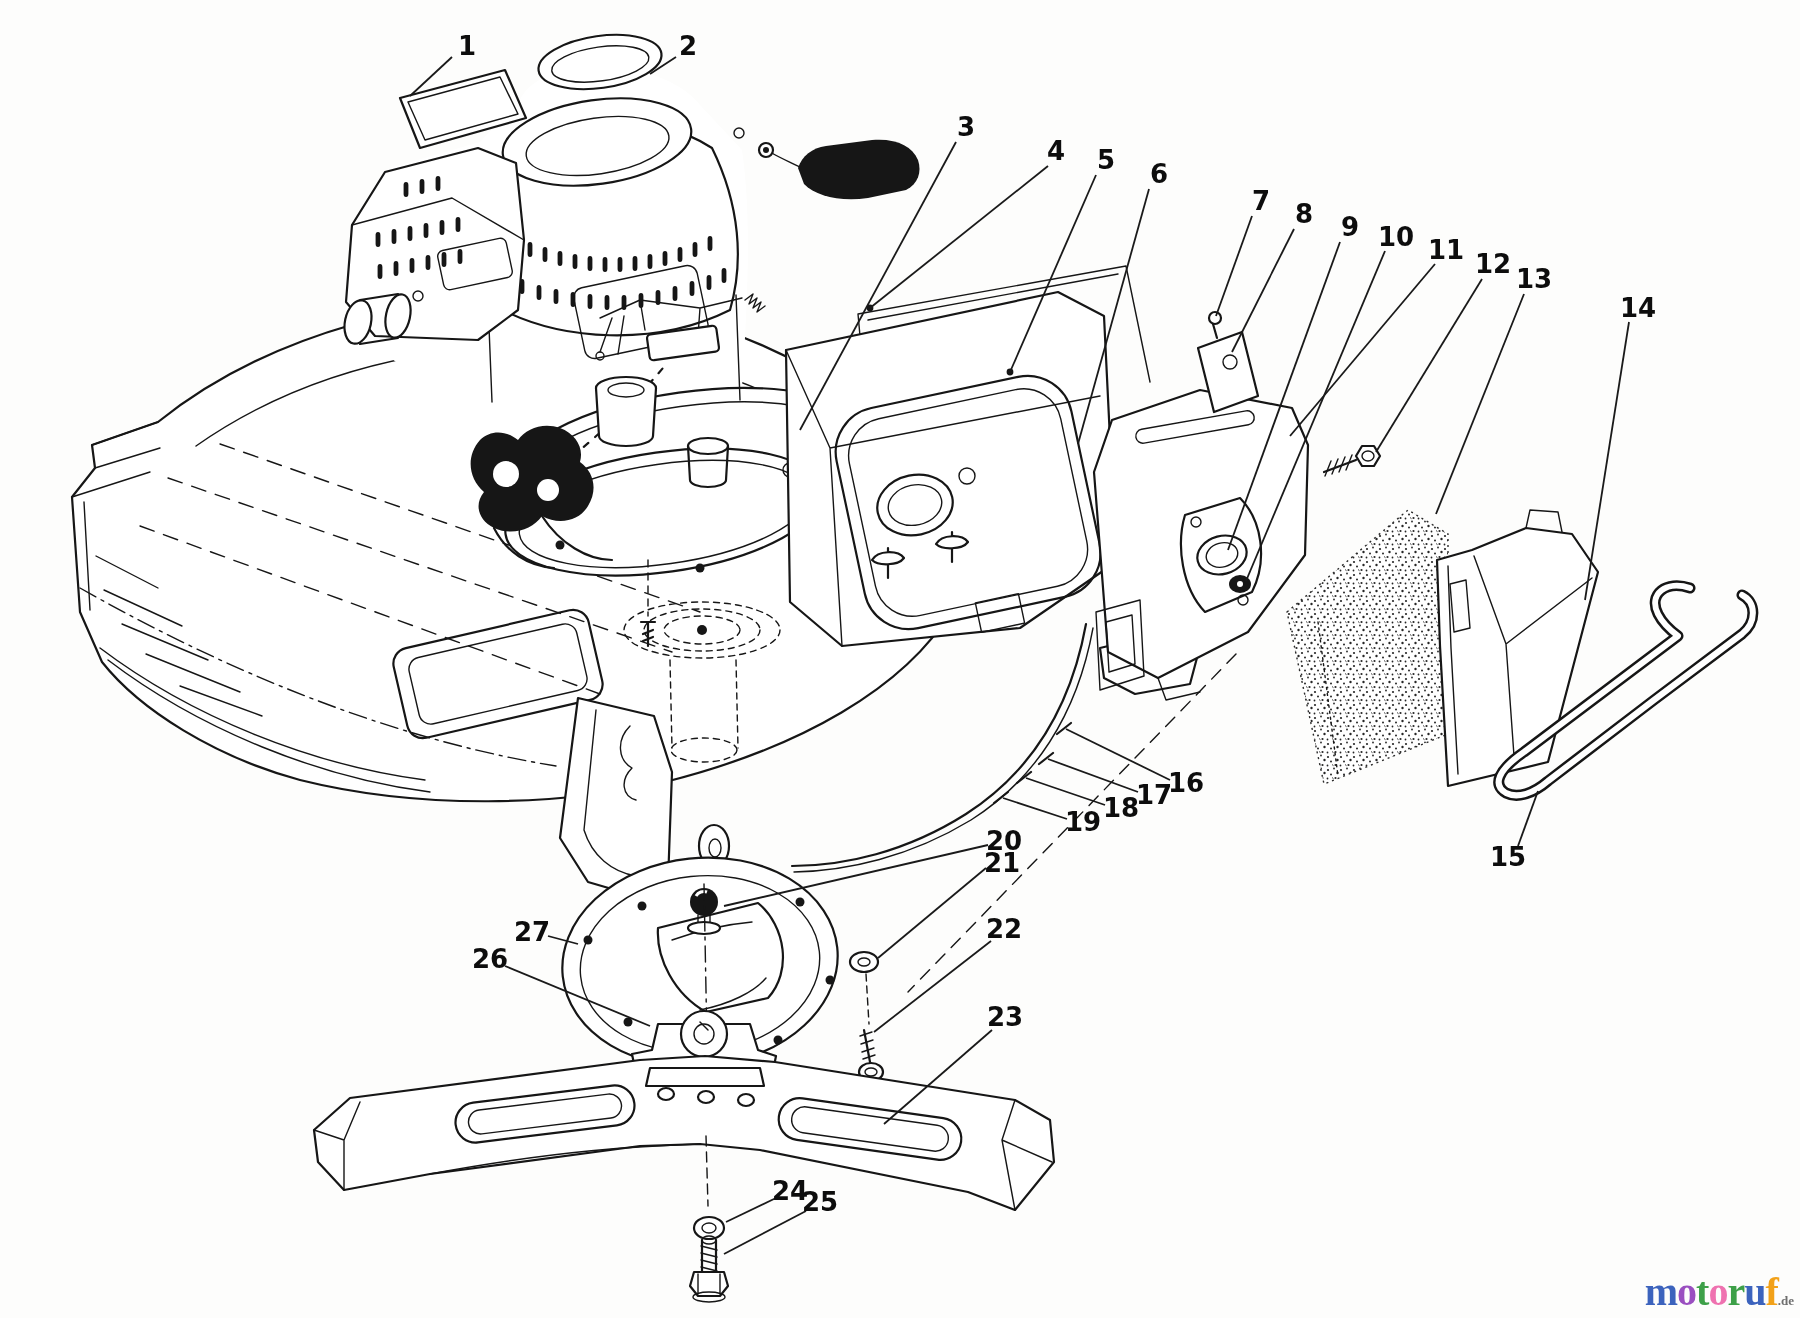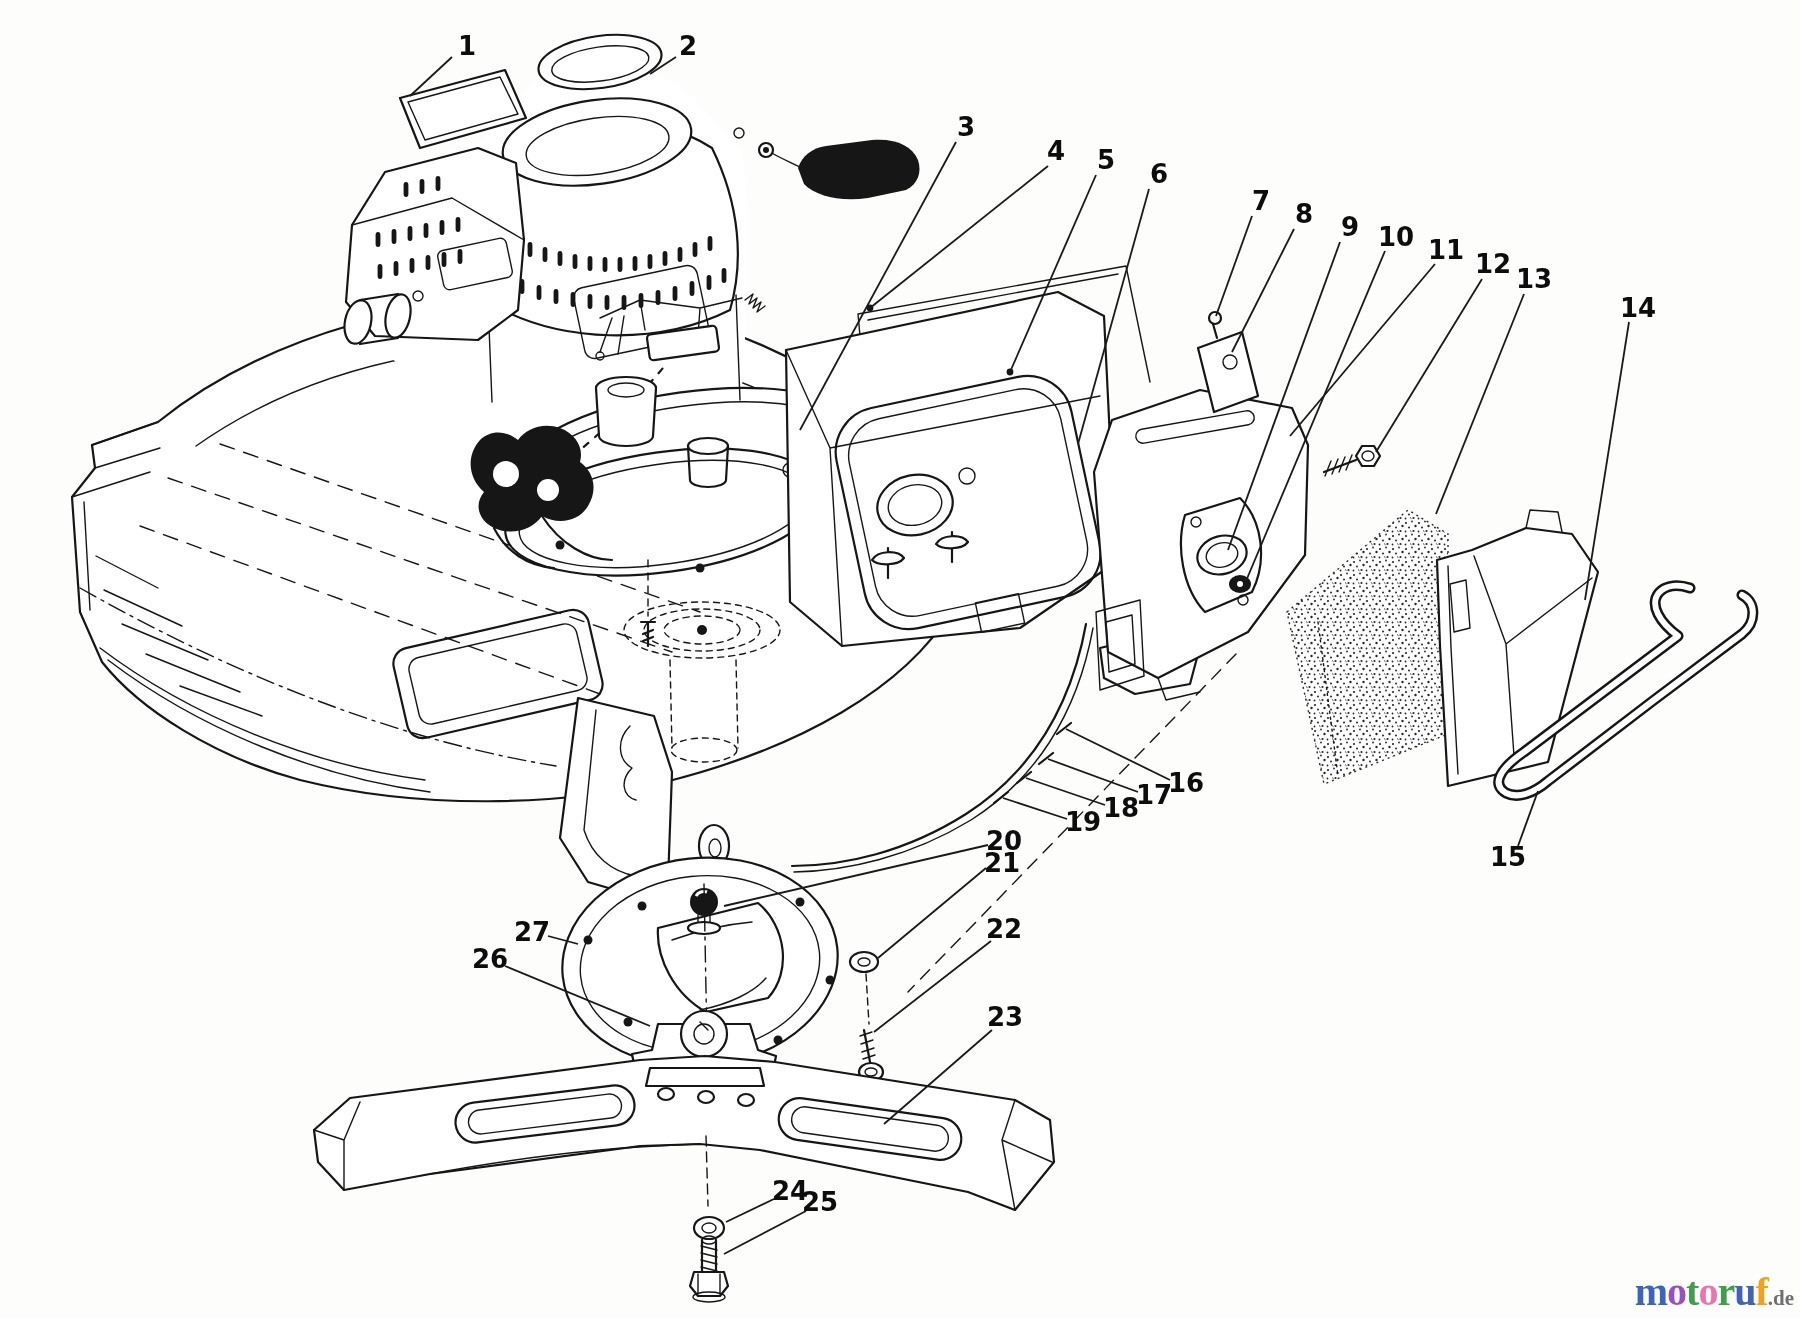--- a/index.html
+++ b/index.html
@@ -6,21 +6,21 @@
   #stage{position:relative;width:1800px;height:1318px;background:#fdfdfc;font-family:"Liberation Sans",sans-serif;}
   svg{position:absolute;left:0;top:0;}
   .ln{stroke:#161616;fill:none;stroke-width:2.2;stroke-linecap:round;stroke-linejoin:round;}
   .thin{stroke-width:1.4;}
   .fw{fill:#ffffff;stroke:#161616;stroke-width:2.2;stroke-linejoin:round;}
   .blk{fill:#161616;stroke:none;}
   .callout-num{font-family:"DejaVu Sans",sans-serif;font-weight:bold;font-size:26px;fill:#0d0d0d;}
   .leader{stroke:#1a1a1a;stroke-width:1.8;fill:none;}
   #watermark{position:absolute;right:6px;bottom:6px;font-family:"Liberation Serif",serif;
     font-weight:bold;font-size:40px;letter-spacing:-1px;line-height:1;user-select:none;}
-  #watermark .suffix{font-size:21px;font-weight:bold;letter-spacing:0;}
+  #watermark .suffix{font-size:13px;font-weight:bold;letter-spacing:0;}
 </style>
 </head>
 <body>
 
 <div id="stage">
 <svg width="1800" height="1318" viewBox="0 0 1800 1318">
   <defs>
     <path id="slot" d="M0,0 q-2.4,0 -2.4,3 l0,9 q0,3 2.4,3 q2.4,0 2.4,-3 l0,-9 q0,-3 -2.4,-3 z"></path>
     <pattern id="stipple" width="13" height="13" patternUnits="userSpaceOnUse">
       <rect width="13" height="13" fill="#ffffff"></rect>

